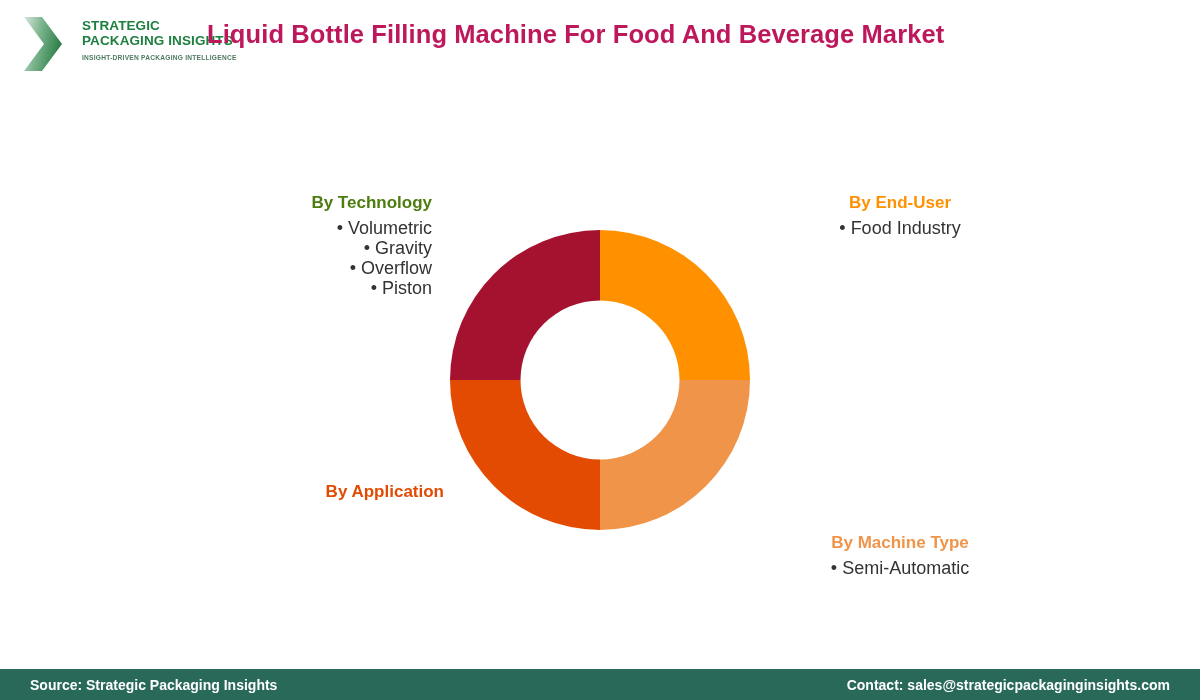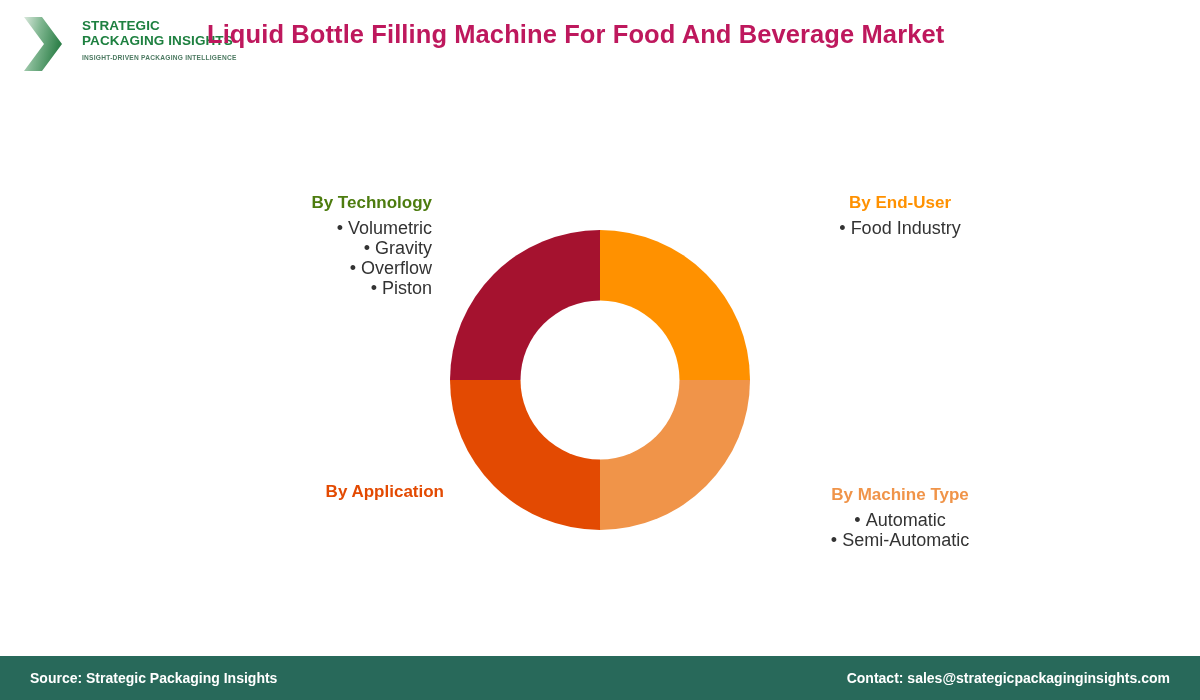--- a/index.html
+++ b/index.html
@@ -121,21 +121,21 @@
   #seg-end-user     { left: 770px; top: 193px; width: 260px; }
   #seg-application  { left: 212px; top: 482px; width: 232px; text-align: right; }
   #seg-machine-type { left: 770px; top: 485px; width: 260px; }
 
   
   .footer {
     position: absolute;
     left: 0;
     bottom: 0;
     width: 1200px;
-    height: 44px;
+    height: 31px;
     background: #28695A;
     color: #ffffff;
     display: flex;
     align-items: center;
     justify-content: space-between;
     box-sizing: border-box;
     padding: 0 30px;
   }
   .footer-left, .footer-right {
     font-size: 14px;
@@ -197,23 +197,22 @@
     <ul>
         <li><span class="bullet">•</span>Food Industry</li>
       </ul>
   </div>
 
   <div class="seg seg-left" id="seg-application">
     <div class="seg-title" style="color: rgb(227, 74, 2);">By Application</div>
   </div>
 
   <div class="seg seg-right" id="seg-machine-type">
-    <div class="seg-title" style="color: rgb(240, 148, 73);">By Machine Type</div>
+    <div class="seg-title" style="color: rgb(240, 148, 73); margin-top: 48px;">By Machine Type</div>
     <ul>
-        <li><span class="bullet">•</span>Automatic</li>
         <li><span class="bullet">•</span>Semi-Automatic</li>
       </ul>
   </div>
 
   <div class="footer" style="background: rgb(40, 105, 90);">
     <div class="footer-left">Source: Strategic Packaging Insights</div>
     <div class="footer-right">Contact: sales@strategicpackaginginsights.com</div>
   </div>
 
 </div>

